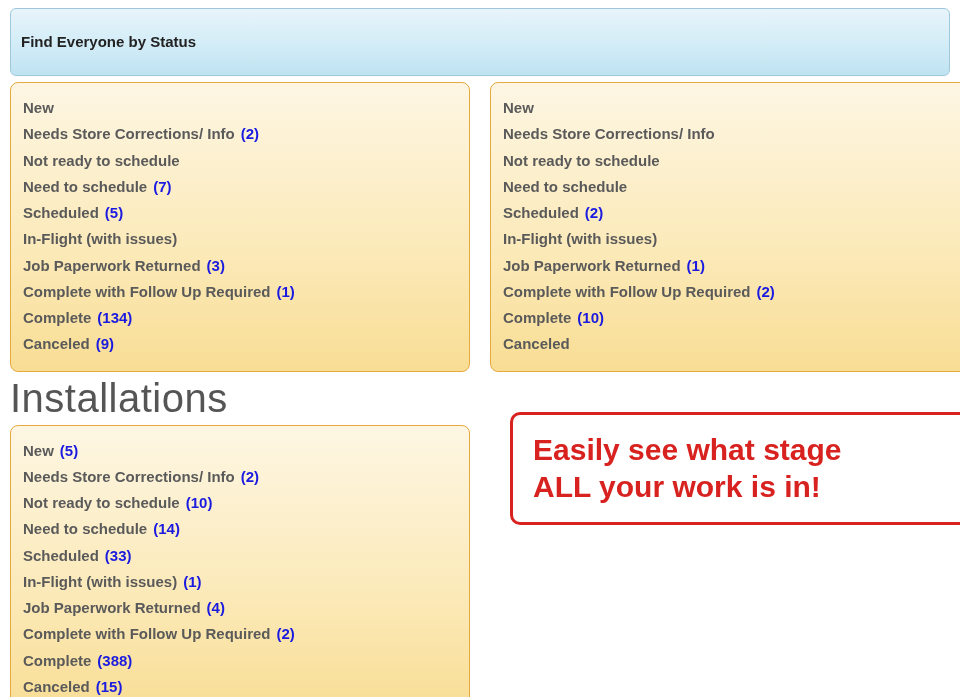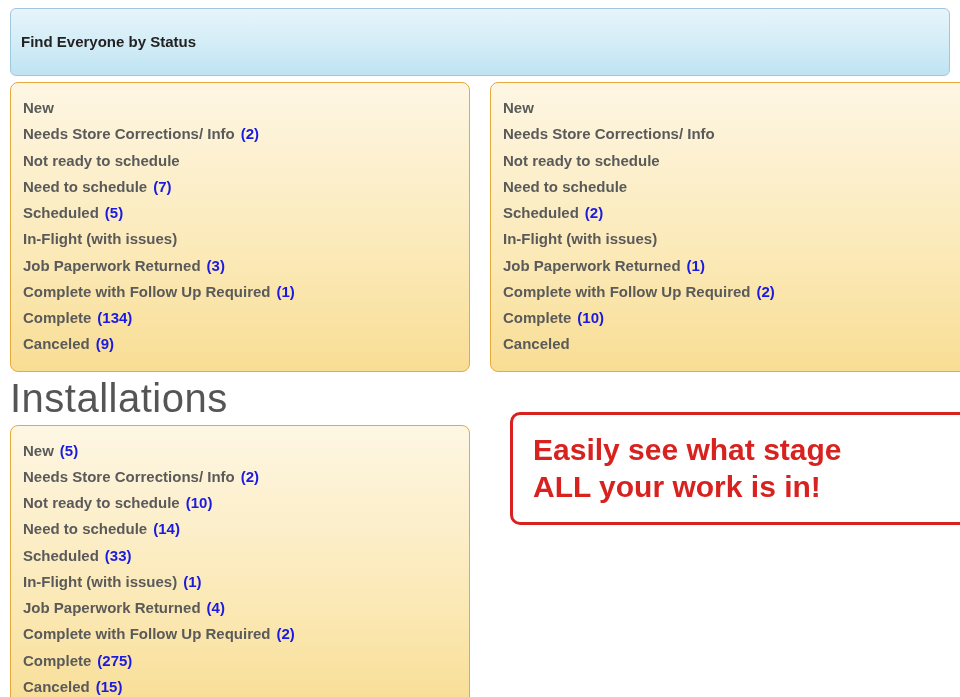--- a/index.html
+++ b/index.html
@@ -156,21 +156,21 @@
       <div class="status-row">
           <span class="status-label">Job Paperwork Returned </span>
           <span class="status-count">(4)</span>
         </div>
       <div class="status-row">
           <span class="status-label">Complete with Follow Up Required</span>
           <span class="status-count">(2)</span>
         </div>
       <div class="status-row">
           <span class="status-label">Complete </span>
-          <span class="status-count">(275)</span>
+          <span class="status-count">(388)</span>
         </div>
       <div class="status-row">
           <span class="status-label">Canceled </span>
           <span class="status-count">(15)</span>
         </div>
     </div>
 
   </div>
 
   <div class="col">

